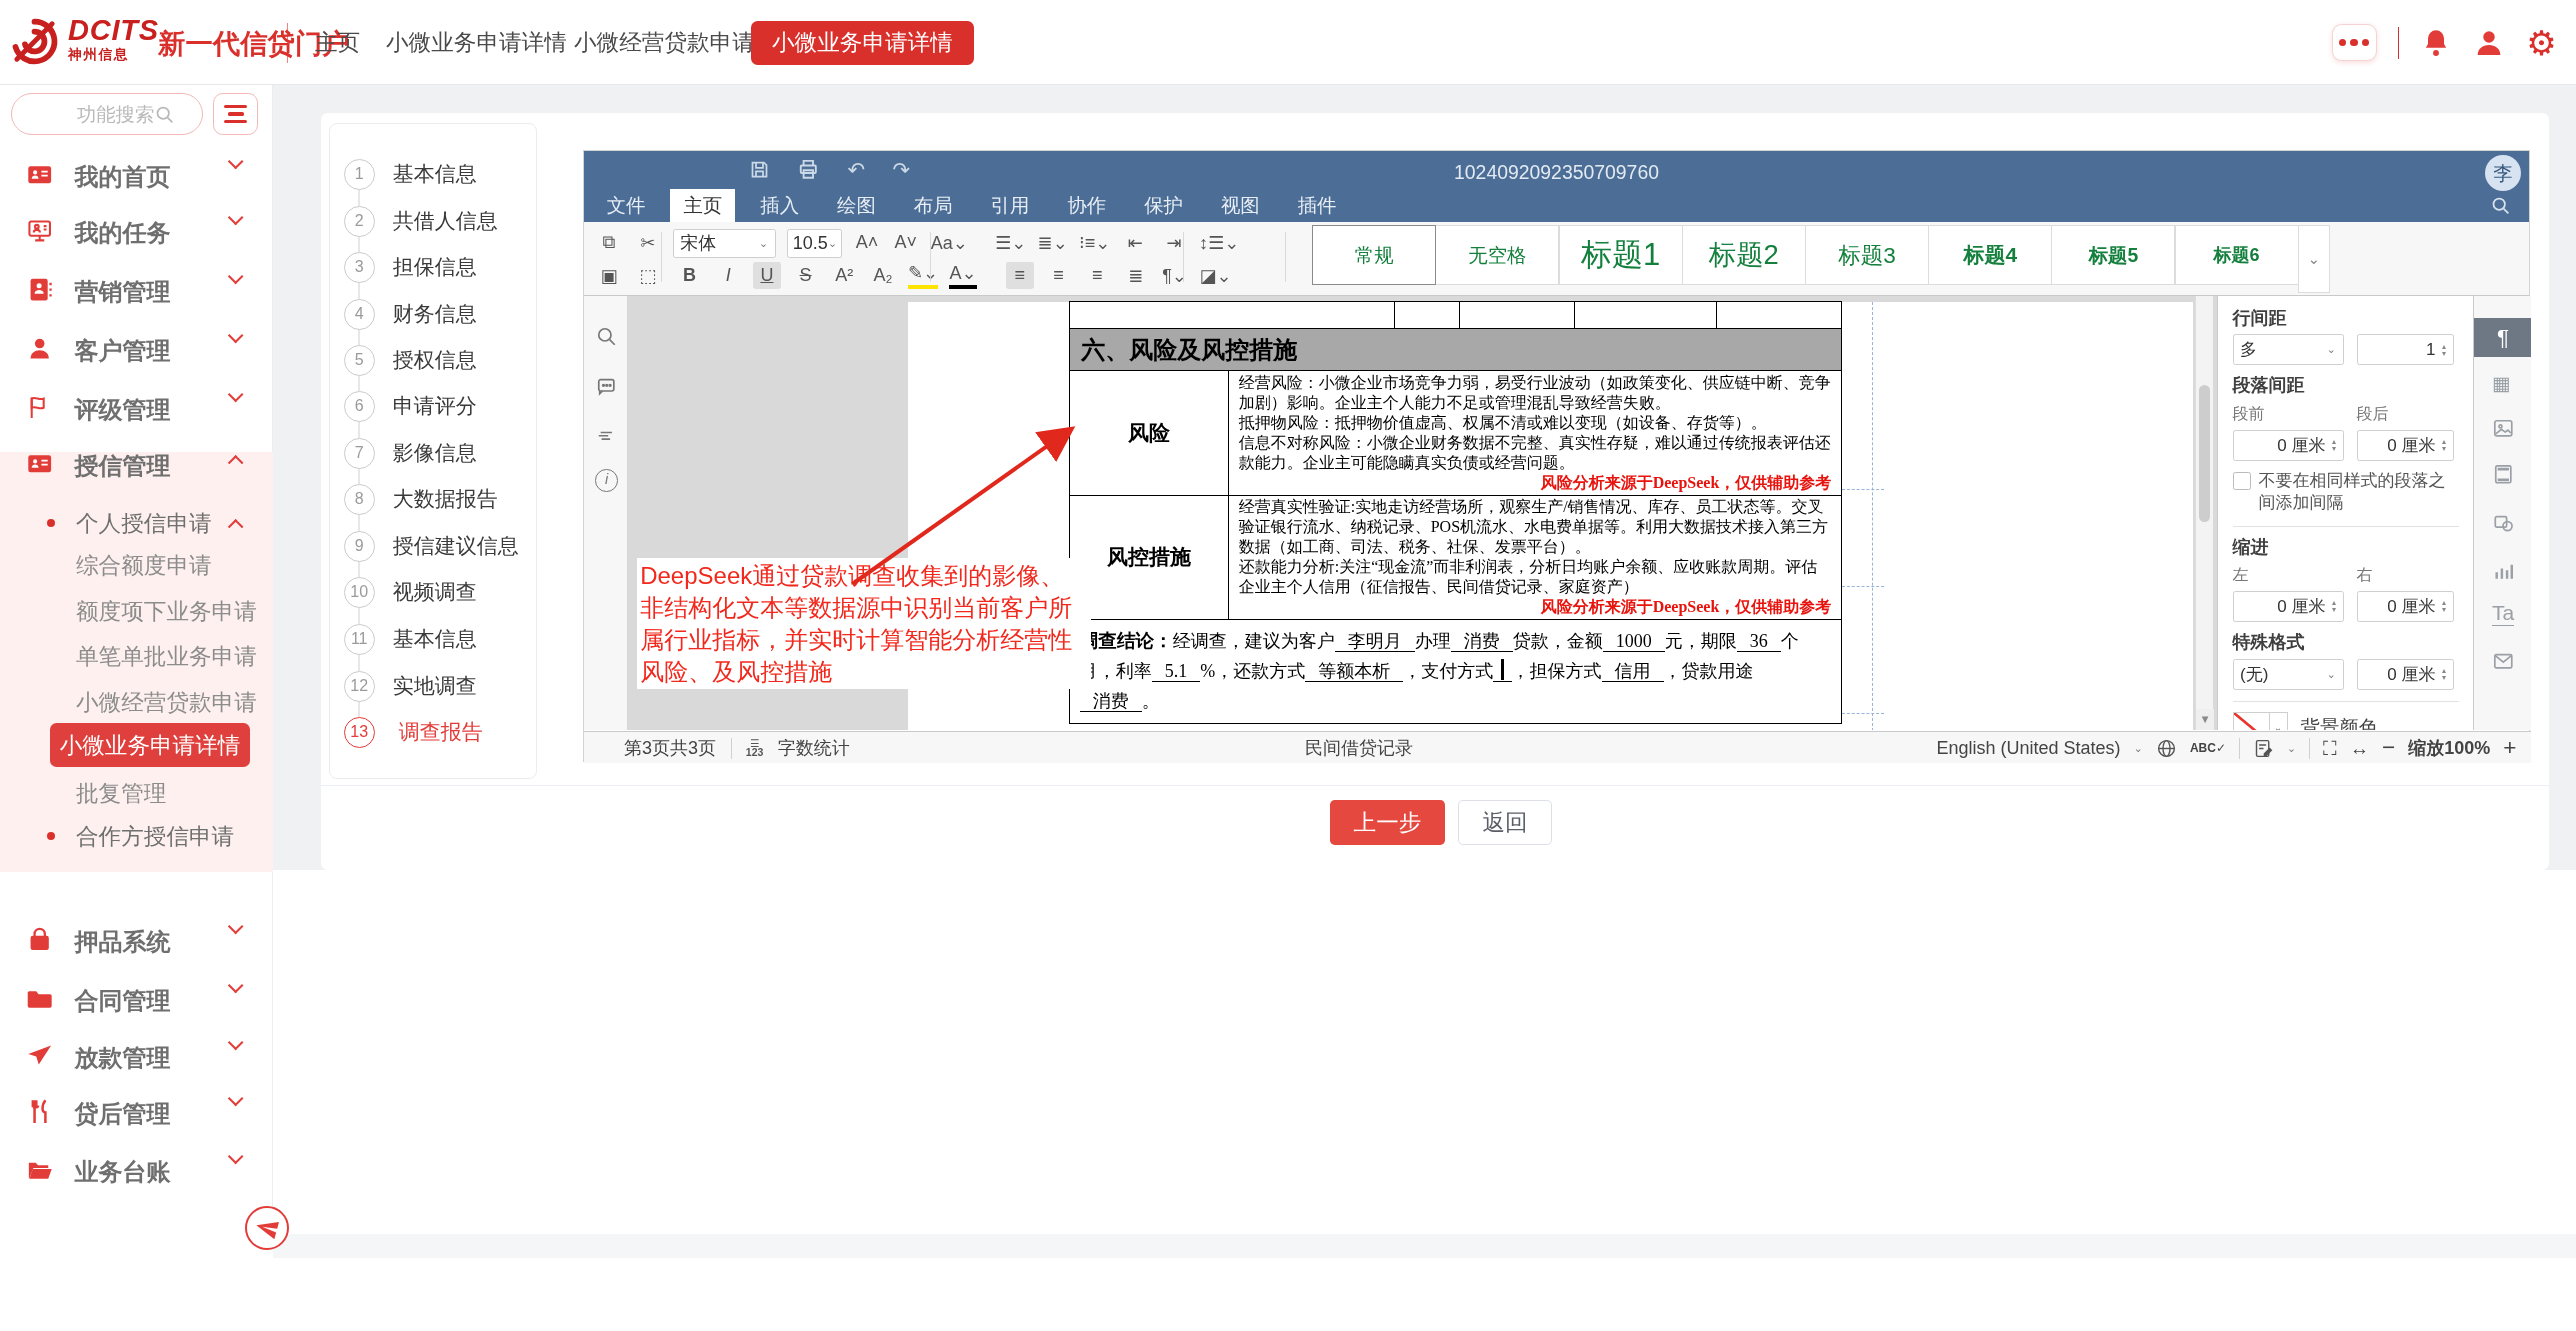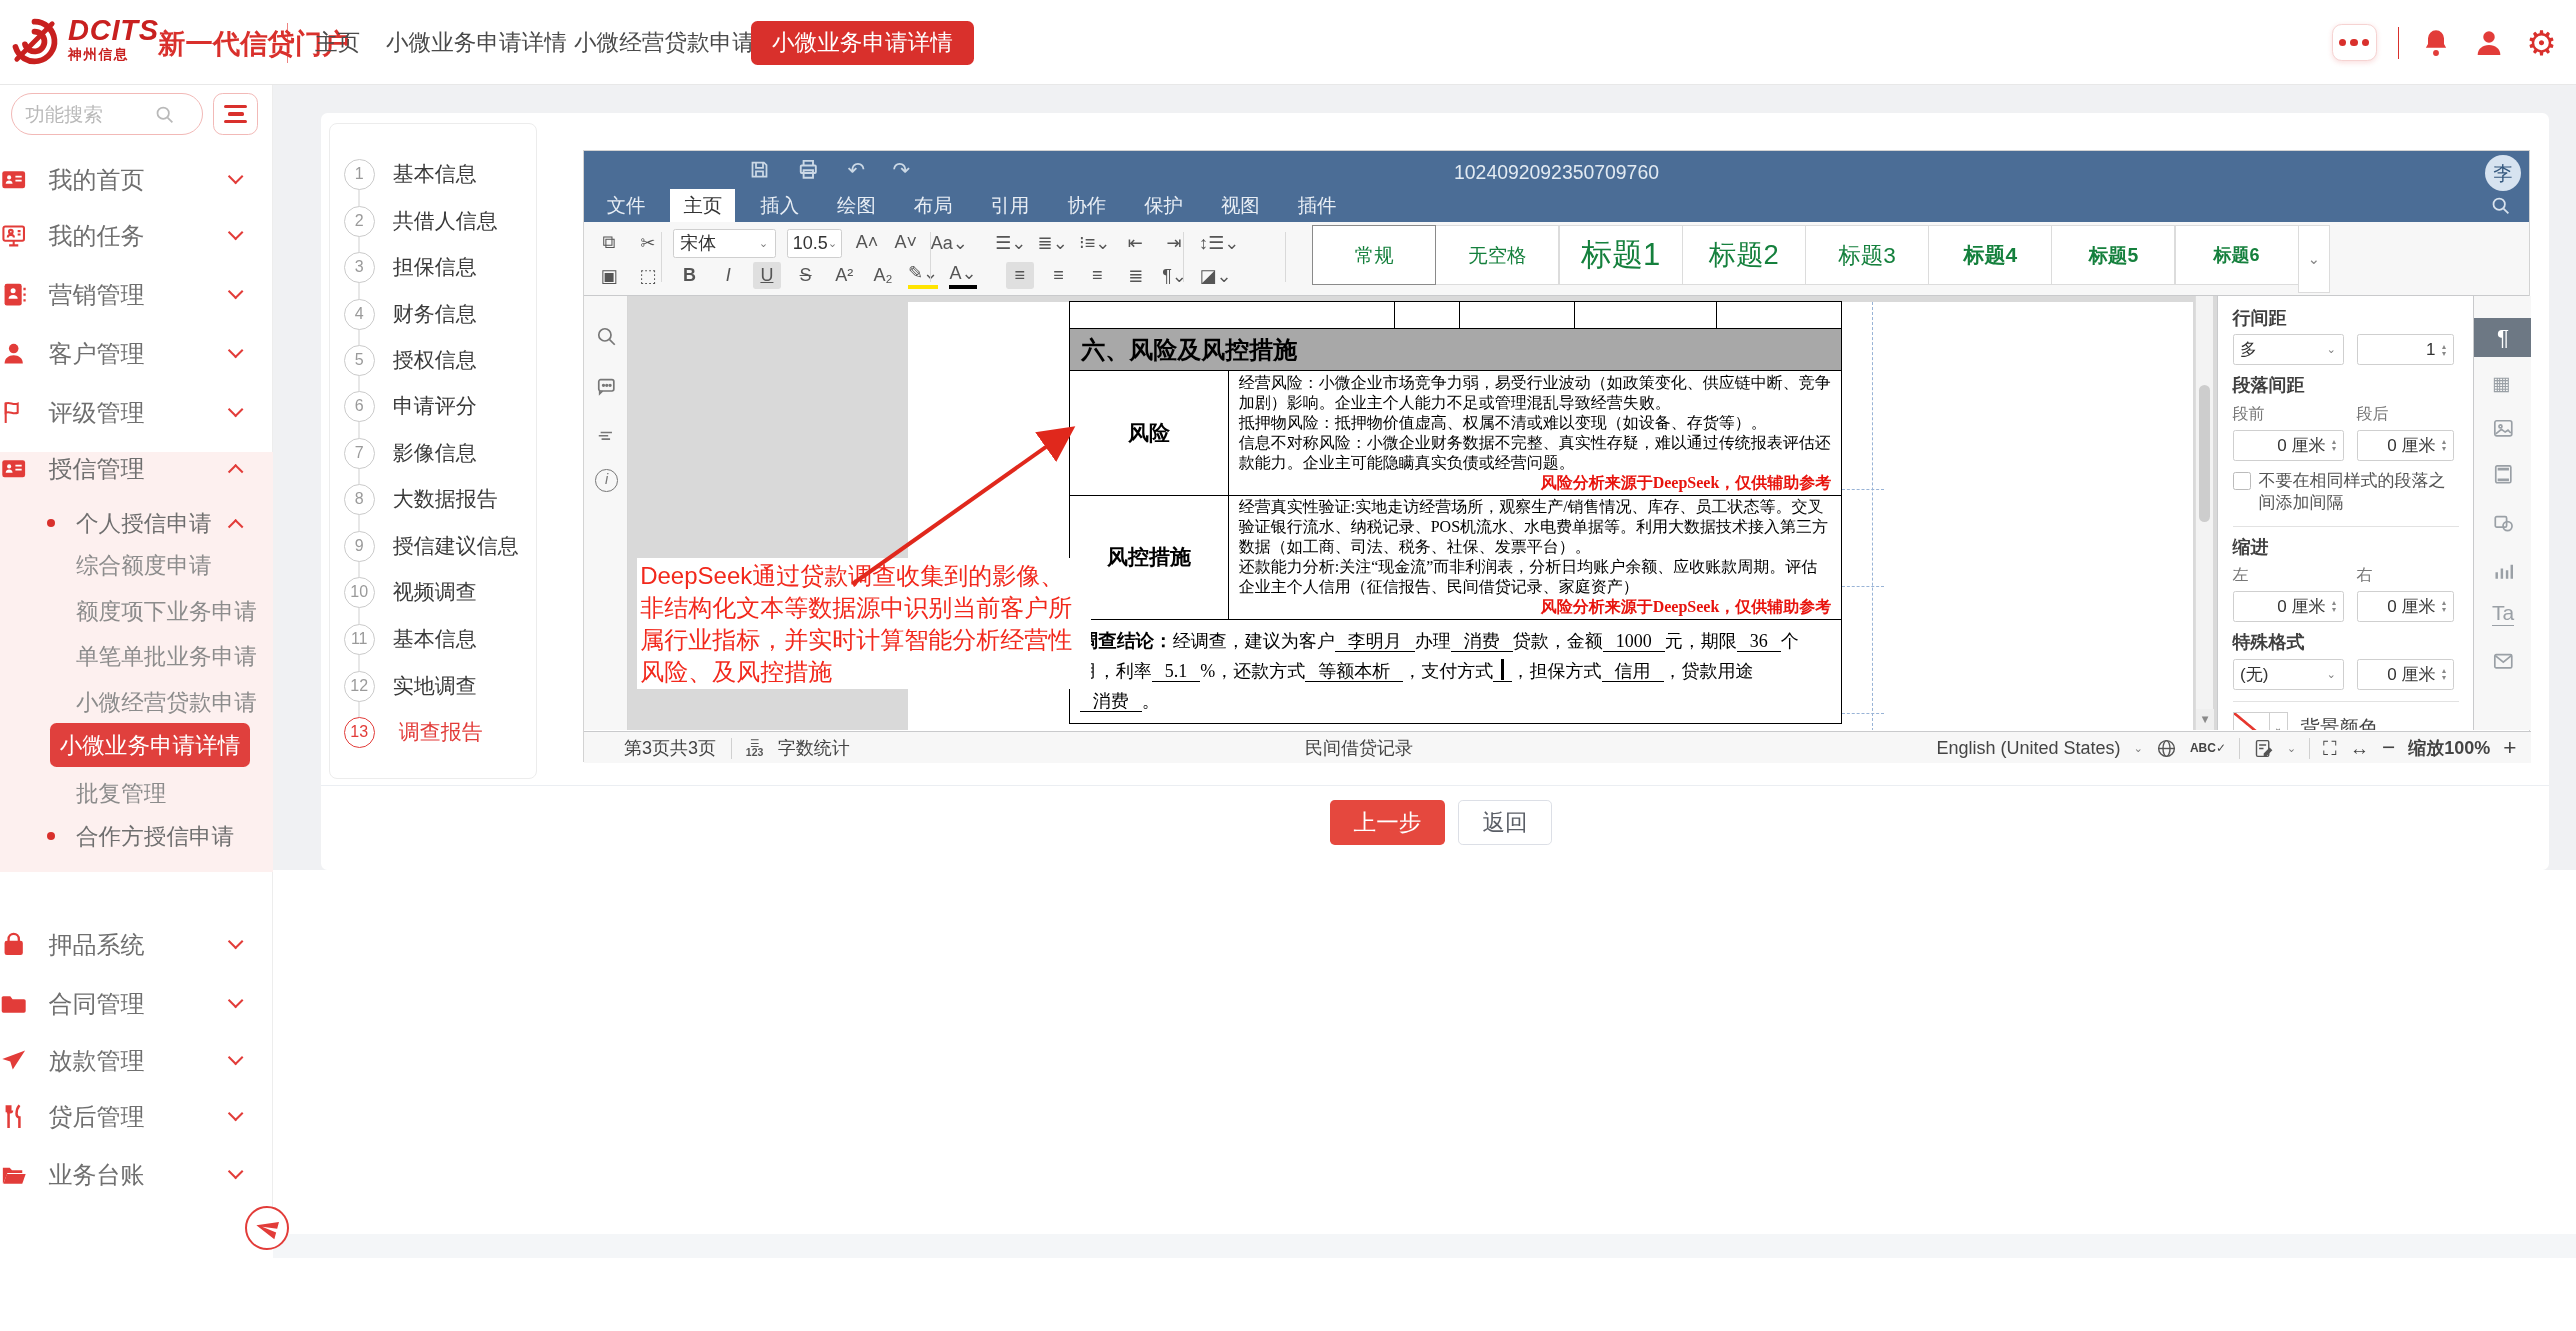--- a/index.html
+++ b/index.html
@@ -19,25 +19,25 @@
   .nav-pill { position:absolute; left:751px; top:21px; height:44px; padding:0 21px; background:#d9302c; color:#fff; font-size:22.6px; line-height:44px; border-radius:6.5px; }
   .hdr-right { position:absolute; right:19.4px; top:0; height:85px; display:flex; align-items:center; gap:21px; }
   .more-pill { width:45px; height:37px; border:1.6px solid #f6d3d2; border-radius:9.7px; box-shadow:0 1.6px 4.8px rgba(220,50,45,.15); display:flex; align-items:center; justify-content:center; gap:4px; background:#fff; }
   .more-pill i { width:7.3px; height:7.3px; border-radius:50%; background:#d9302c; }
   .hdr-sep { width:1.6px; height:32px; background:#d9302c; }
   .gear-glyph { font-size:34px; color:#d9302c; line-height:1; }
 
   
   .sidebar { position:absolute; left:0; top:85px; width:273px; height:1126px; background:#fff; border-right:0.8px solid #ededed; z-index:10; }
   .sbox { position:absolute; left:11.3px; top:8px; width:192px; height:42px; border:1.6px solid #f2b9b7; border-radius:21px; display:flex; align-items:center; padding:0 13px; }
-  .sbox input { border:none; outline:none; width:129px; font-size:19.4px; color:#555; background:transparent; }
+  .sbox input { border:none; outline:none; width:129px; font-size:19.4px; color:#555; background:transparent;text-align:right; }
   .sbox input::placeholder { color:#b9b9b9; }
   .hbtn { position:absolute; left:213px; top:8px; width:45px; height:42px; border:1.6px solid #f2b9b7; border-radius:9.7px; display:flex; flex-direction:column; justify-content:center; align-items:center; gap:4px; background:#fff; }
   .hbtn i { height:3.2px; background:#d9302c; border-radius:1.6px; display:block; }
-  .mi { position:absolute; left:0; width:273px; height:37px; display:flex; align-items:center; cursor:pointer; }
+  .mi { position:absolute; left:0; width:273px; height:37px; display:flex; padding-left:26px; cursor:pointer;font-weight:bold; }
   .mi .lbl { margin-left:21px; font-size:24px; color:#6f6f6f; }
   .chev { width:11.3px; height:11.3px; border-right:2px solid #e23c39; border-bottom:2px solid #e23c39; transform:rotate(45deg); margin-left:auto; margin-right:32px; margin-top:-4.8px; }
   .chev.up { transform:rotate(-135deg); margin-top:6.5px; }
   .pink { position:absolute; left:0; top:367px; width:273px; height:420px; background:#fdf0ef; }
   .sub { position:absolute; left:0; width:273px; height:32px; display:flex; align-items:center; font-size:22.6px; color:#8c8c8c; padding-left:76px; cursor:pointer; }
   .grp { position:absolute; left:0; width:273px; height:32px; display:flex; align-items:center; font-size:22.6px; color:#6f6f6f; cursor:pointer; }
   .grp .dot { width:8px; height:8px; border-radius:50%; background:#d9302c; margin-left:47px; margin-right:21px; }
   .sel-pill { position:absolute; left:50px; top:638px; width:200px; height:44px; background:#e0403d; border-radius:6.5px; color:#fff; font-size:22.6px; display:flex; align-items:center; justify-content:center; cursor:pointer; }
   .micon { width:27.4px; height:27.4px; flex:0 0 27.4px; }
 

